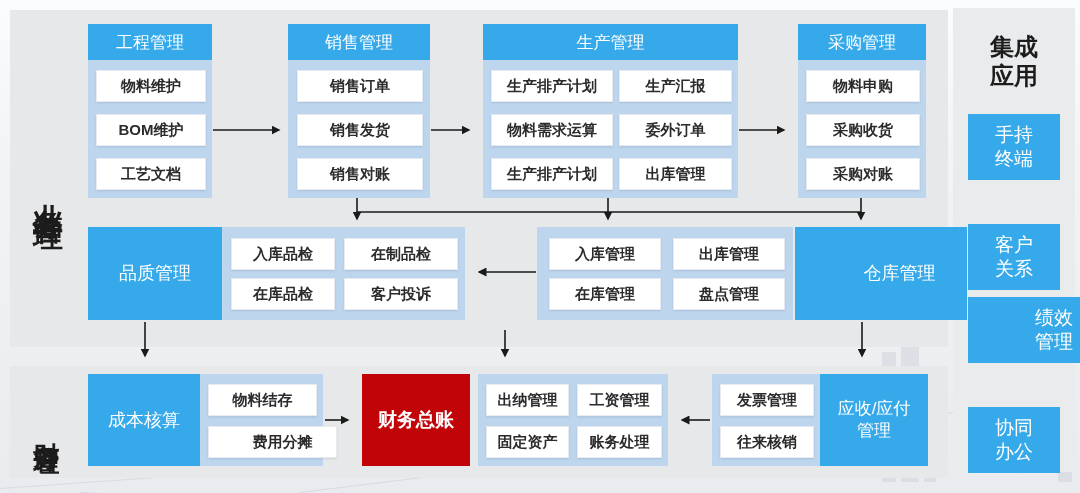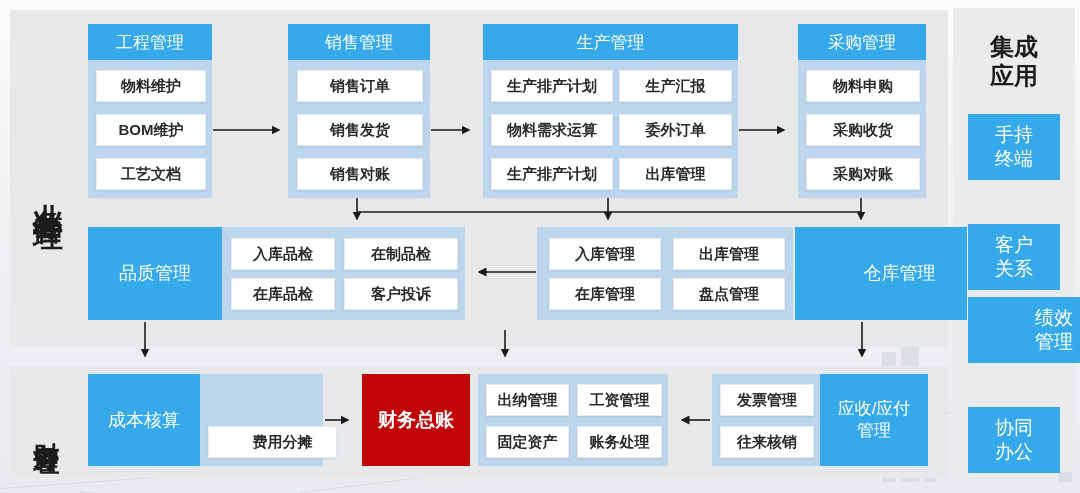--- a/index.html
+++ b/index.html
@@ -98,20 +98,21 @@
 
   <div class="gbody" style="left:537px;top:227px;width:256px;height:93px;"></div>
   <div class="item" style="left:549px;top:238px;width:110px;height:30px;">入库管理</div>
   <div class="item" style="left:673px;top:238px;width:110px;height:30px;">出库管理</div>
   <div class="item" style="left:549px;top:278px;width:110px;height:30px;">在库管理</div>
   <div class="item" style="left:673px;top:278px;width:110px;height:30px;">盘点管理</div>
   <div class="bluebox" style="left:795px;top:227px;width:135px;height:93px;padding-left:37px;">仓库管理</div>
 
   <div class="bluebox" style="left:88px;top:374px;width:112px;height:92px;">成本核算</div>
   <div class="gbody" style="left:200px;top:374px;width:123px;height:92px;"></div>
+  <div class="item" style="left:208px;top:384px;width:107px;height:30px;">物料结存</div>
   <div class="item" style="left:208px;top:426px;width:107px;height:30px;padding-left:20px;">费用分摊</div>
 
   <div class="redbox" style="left:362px;top:374px;width:108px;height:92px;">财务总账</div>
 
   <div class="gbody" style="left:478px;top:374px;width:190px;height:92px;"></div>
   <div class="item" style="left:486px;top:384px;width:81px;height:30px;">出纳管理</div>
   <div class="item" style="left:577px;top:384px;width:83px;height:30px;">工资管理</div>
   <div class="item" style="left:486px;top:426px;width:81px;height:30px;">固定资产</div>
   <div class="item" style="left:577px;top:426px;width:83px;height:30px;">账务处理</div>
 

